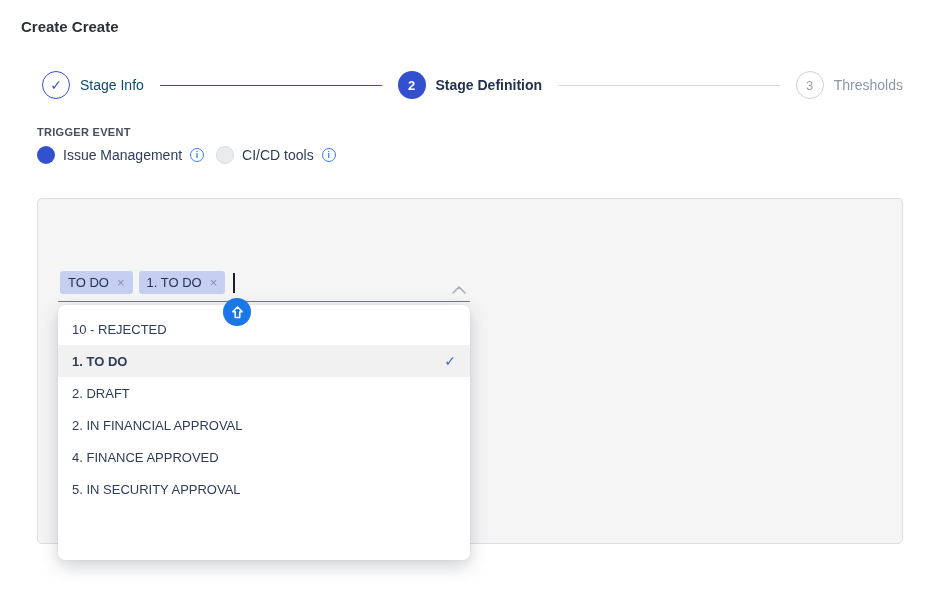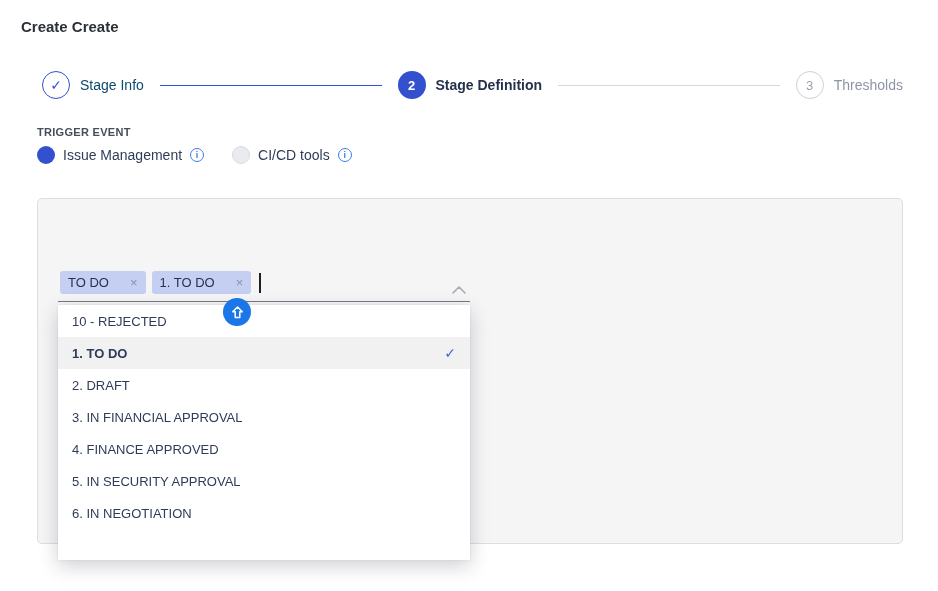--- a/index.html
+++ b/index.html
@@ -19,50 +19,50 @@
   .step.completed .step-circle{border:1.5px solid var(--accent-blue);color:var(--accent-blue);font-size:14px;}
   .step.active .step-circle{background:var(--accent-blue);color:#fff;font-weight:600;}
   .step.upcoming .step-circle{border:1.5px solid #ccd1d9;color:#9aa1ad;}
   .step-label{font-size:14px;color:#0c4a6e;white-space:nowrap;}
   .step.active .step-label{font-weight:700;color:#24324d;}
   .step.upcoming .step-label{color:#8d95a3;}
   .connector{flex:1 1 auto;height:0;margin:0 16px;border-top:1.5px solid #d5d8dd;}
   .connector.done{border-color:var(--accent-blue);}
   
   .trigger-label{position:absolute;left:37px;top:126px;font-size:11px;font-weight:700;letter-spacing:.3px;color:#454e5a;}
-  .radio-row{position:absolute;left:37px;top:146px;display:flex;align-items:center;gap:28px;}
+  .radio-row{position:absolute;left:37px;top:146px;display:flex;align-items:center;gap:12px;}
   .radio-opt{display:flex;align-items:center;gap:8px;font-size:14px;color:#2e3c58;cursor:default;}
   .radio-dot{width:18px;height:18px;border-radius:50%;box-sizing:border-box;background:#e9ebee;border:1px solid #d9dce1;}
   .radio-opt.selected .radio-dot{background:var(--accent-blue);border:none;}
   .info-i{
     width:14px;height:14px;border:1.4px solid var(--info-blue);border-radius:50%;box-sizing:border-box;
     color:var(--info-blue);font-size:9px;font-weight:700;display:flex;align-items:center;justify-content:center;line-height:1;
   }
   
   .panel{
     position:absolute;left:37px;top:198px;width:866px;height:346px;box-sizing:border-box;
     background:var(--panel-bg);border:1px solid var(--panel-border);border-radius:5px;
   }
   .panel-heading{position:absolute;left:61px;top:237px;font-size:13px;font-weight:700;letter-spacing:.4px;color:#1e2b4c;}
   
   .select-control{
     position:absolute;left:58px;top:270px;width:412px;height:32px;box-sizing:border-box;
     border-bottom:1.5px solid #74787f;display:flex;align-items:center;gap:6px;padding:0 24px 6px 2px;
   }
   .tag{
     background:var(--tag-bg);color:#243254;border-radius:3px;height:23px;box-sizing:border-box;
-    display:flex;align-items:center;gap:21px;padding:0 8px;font-size:13px;white-space:nowrap;
+    display:flex;align-items:center;gap:8px;padding:0 8px;font-size:13px;white-space:nowrap;
   }
   .tag-x{color:#8792b3;font-size:13px;line-height:1;}
   .text-caret{width:1.5px;height:20px;background:#1c1f24;margin-left:2px;}
   .chevron-up{position:absolute;right:4px;top:10px;}
   
   .dropdown{
     position:absolute;left:58px;top:305px;width:412px;height:255px;box-sizing:border-box;z-index:5;
-    background:#fff;border-radius:0;overflow:hidden;padding-top:0;
+    background:#fff;border-radius:7px;overflow:hidden;padding-top:8px;
     box-shadow:0 6px 18px rgba(35,42,60,.22), 0 0 2px rgba(35,42,60,.10);
   }
   .dd-item{
     height:32px;padding:0 14px;font-size:13px;color:#2e3c58;
     display:flex;align-items:center;justify-content:space-between;cursor:default;
   }
   .dd-item.selected{background:var(--highlight);font-weight:700;}
   .dd-item .check{visibility:hidden;color:var(--check-blue);font-size:14px;font-weight:400;}
   .dd-item.selected .check{visibility:visible;}
   
@@ -142,38 +142,34 @@
         <span>1. TO DO</span>
         <span class="check">✓</span>
       </div>
 
       <div class="dd-item">
         <span>2. DRAFT</span>
         <span class="check">✓</span>
       </div>
 
       <div class="dd-item">
-        <span>3. IN FINANCIAL APPROVAL</span>
+        <span>2. IN FINANCIAL APPROVAL</span>
         <span class="check">✓</span>
       </div>
 
       <div class="dd-item">
         <span>4. FINANCE APPROVED</span>
         <span class="check">✓</span>
       </div>
 
       <div class="dd-item">
         <span>5. IN SECURITY APPROVAL</span>
         <span class="check">✓</span>
       </div>
 
-      <div class="dd-item">
-        <span>6. IN NEGOTIATION</span>
-        <span class="check">✓</span>
-      </div>
 
 
   </div>
 
   <div class="cursor-badge">
     <svg width="15" height="15" viewBox="0 0 15 15">
       <path d="M7.5 2 L12.3 6.8 H9.8 V12.5 H5.2 V6.8 H2.7 Z" fill="none" stroke="#ffffff" stroke-width="1.5" stroke-linejoin="round" stroke-linecap="round"></path>
     </svg>
   </div>
 

